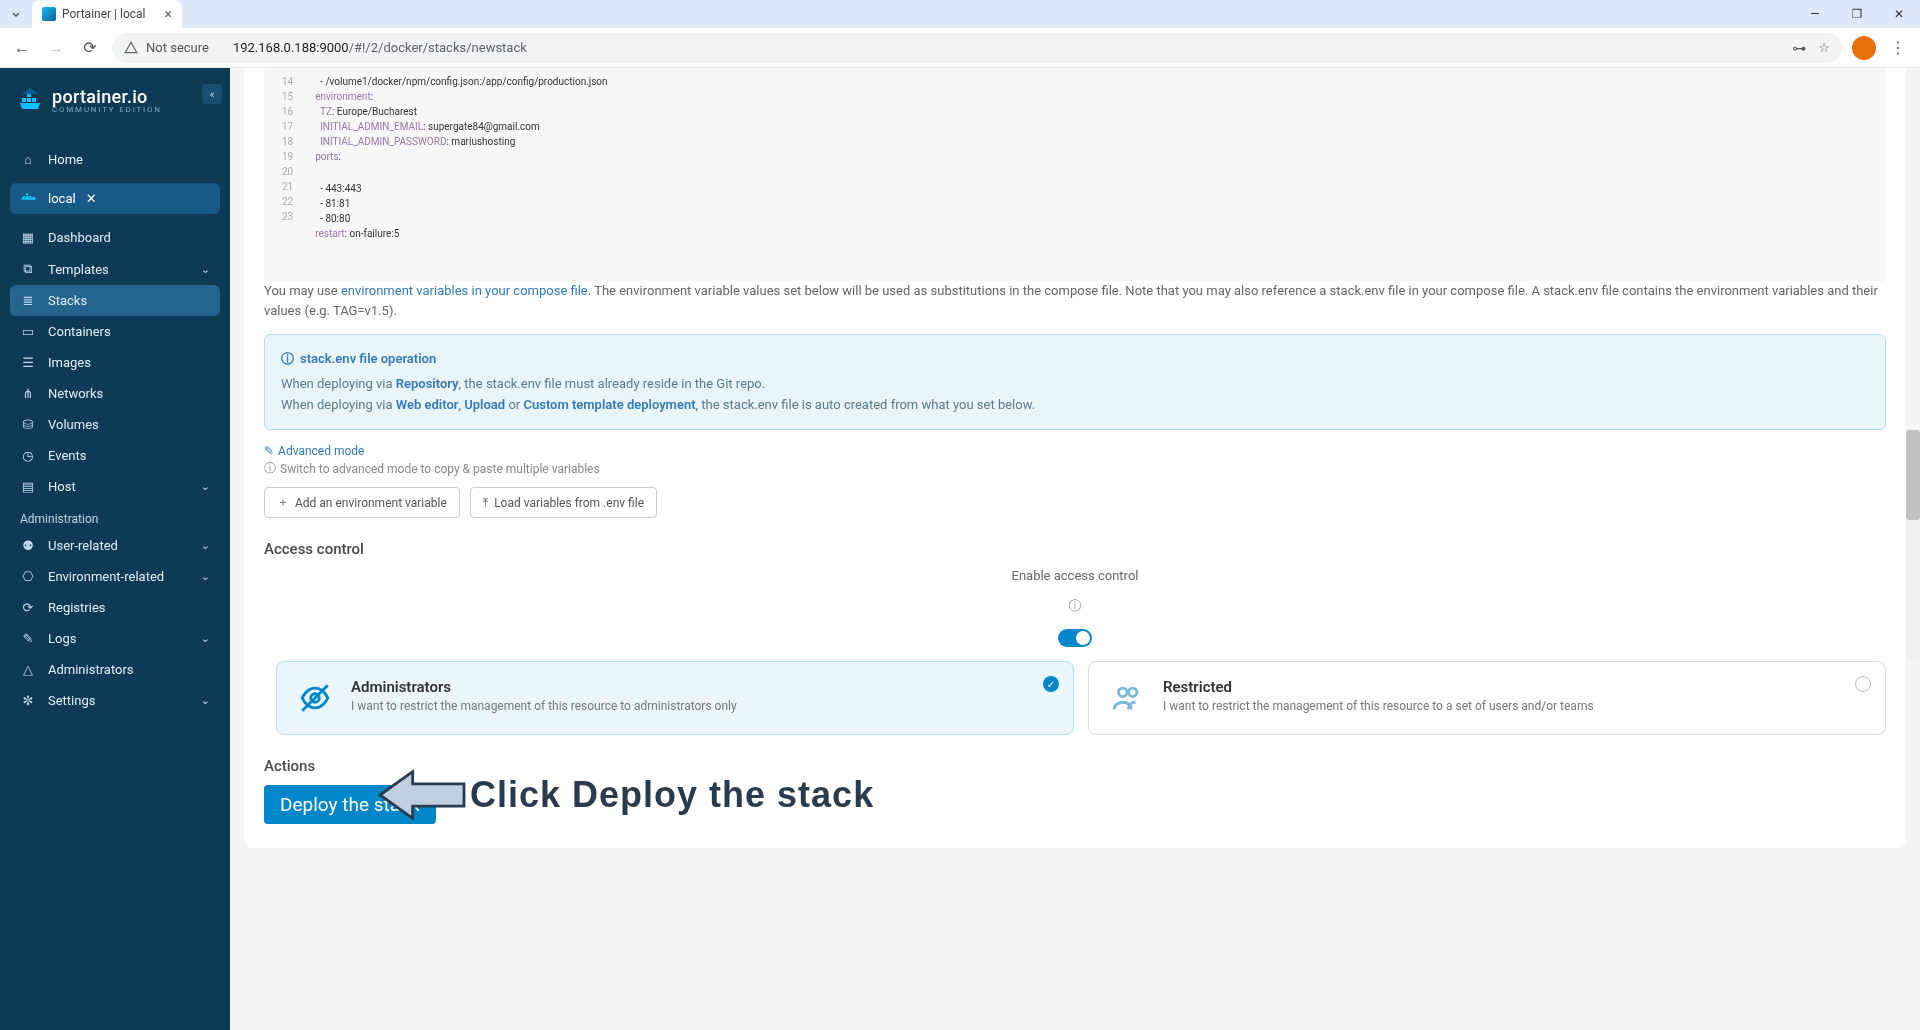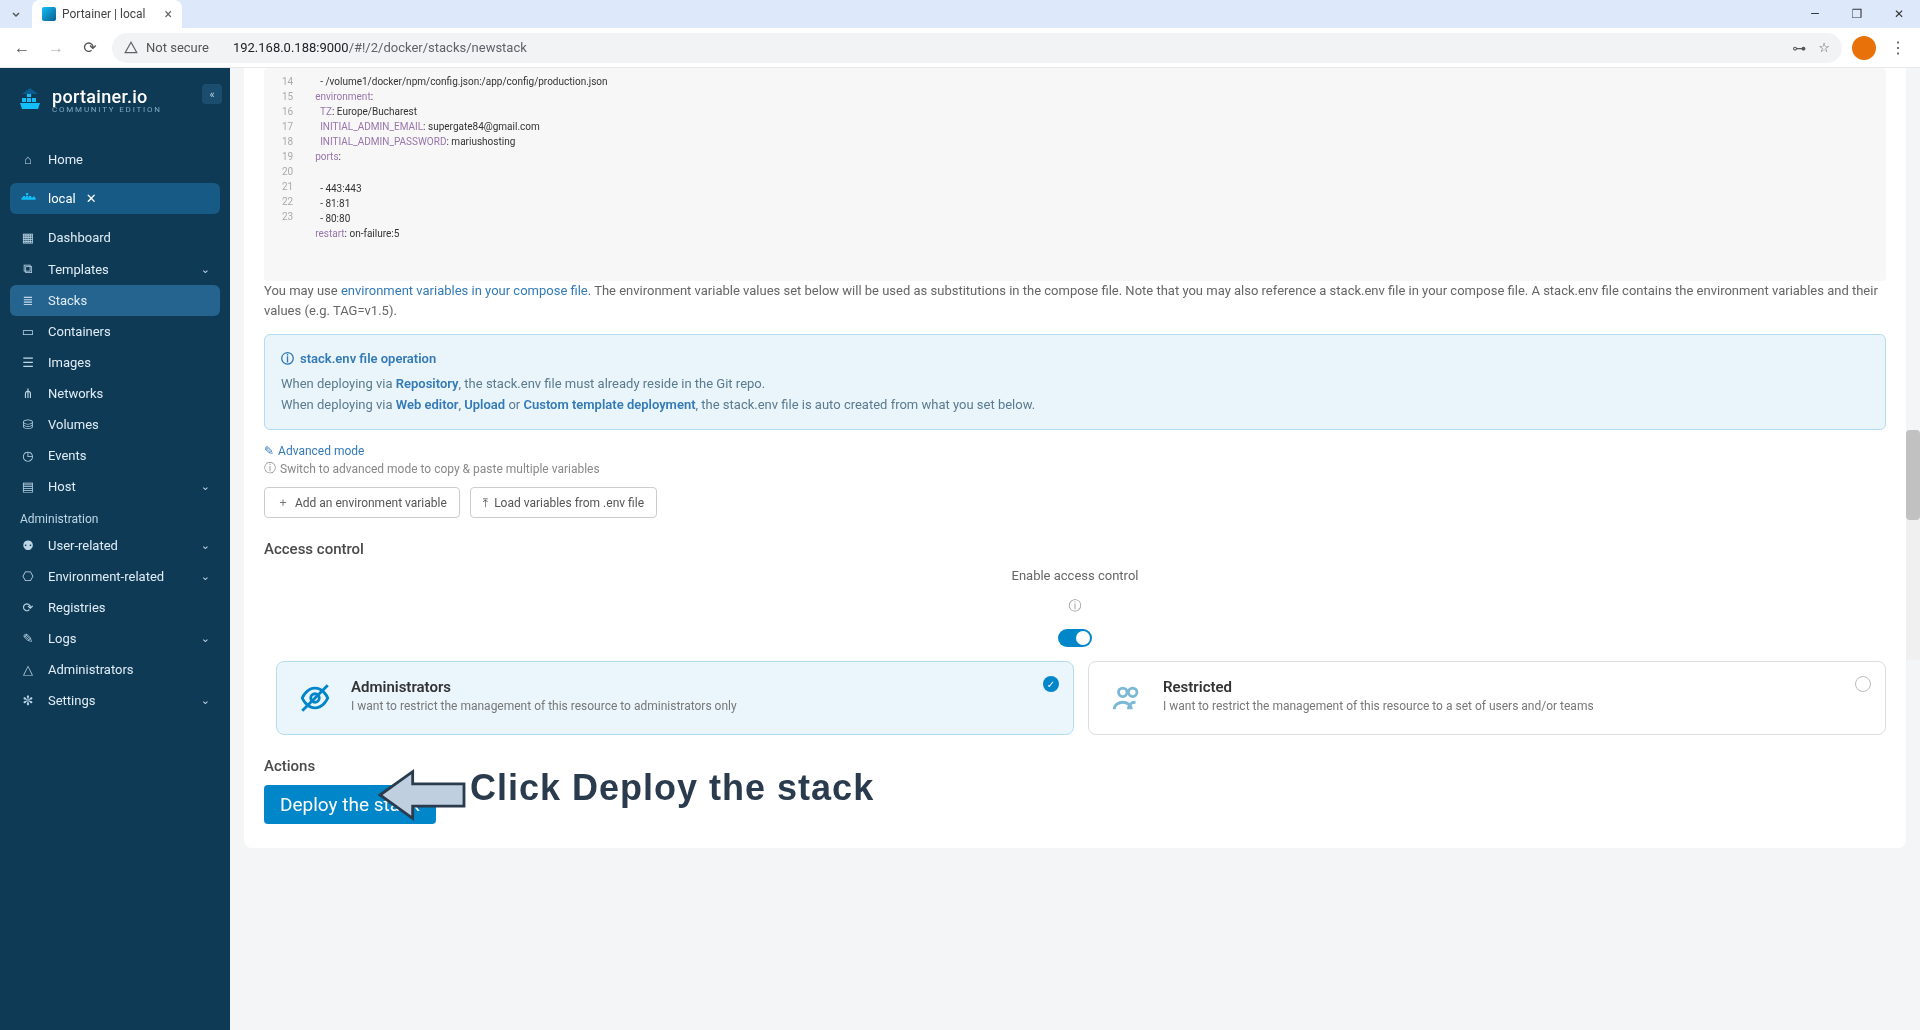--- a/index.html
+++ b/index.html
@@ -77,21 +77,21 @@
 .option-card.unselected .big-icon { color: #8aa; }
 .option-card .card-title { font-size: 15px; font-weight: 600; color: #333; margin-bottom: 3px; }
 .option-card .card-desc { font-size: 12px; color: #777; }
 .radio-mark { position: absolute; top: 14px; right: 14px; width: 16px; height: 16px; border-radius: 50%; }
 .radio-mark.on { background: #0086c9; display: flex; align-items: center; justify-content: center; color: #fff; font-size: 10px; }
 .radio-mark.off { border: 1.5px solid #bbb; }
 
 .deploy-btn { background: #0086c9; color: #ffffff; border: none; border-radius: 4px; padding: 8px 16px; font-size: 19px; cursor: pointer; }
 
 
-.annotation { position: absolute; display: flex; pointer-events: none; }
+.annotation { position: absolute; display: flex; align-items: center; pointer-events: none; }
 .arrow { width: 96px; height: 56px; }
 .anno-text { font-family: "Arial Black", sans-serif; font-size: 36px; font-weight: 900; color: #2a3b4d; letter-spacing: 1px; white-space: nowrap; }
 
 .scroll-track { position: absolute; right: 0; top: 362px; width: 14px; height: 230px; background: #f0f0f0; }
 .scroll-thumb { width: 100%; height: 90px; background: #c1c1c1; border-radius: 4px; }
 </style>
 </head>
 <body>
 
 <div class="browser-titlebar">

